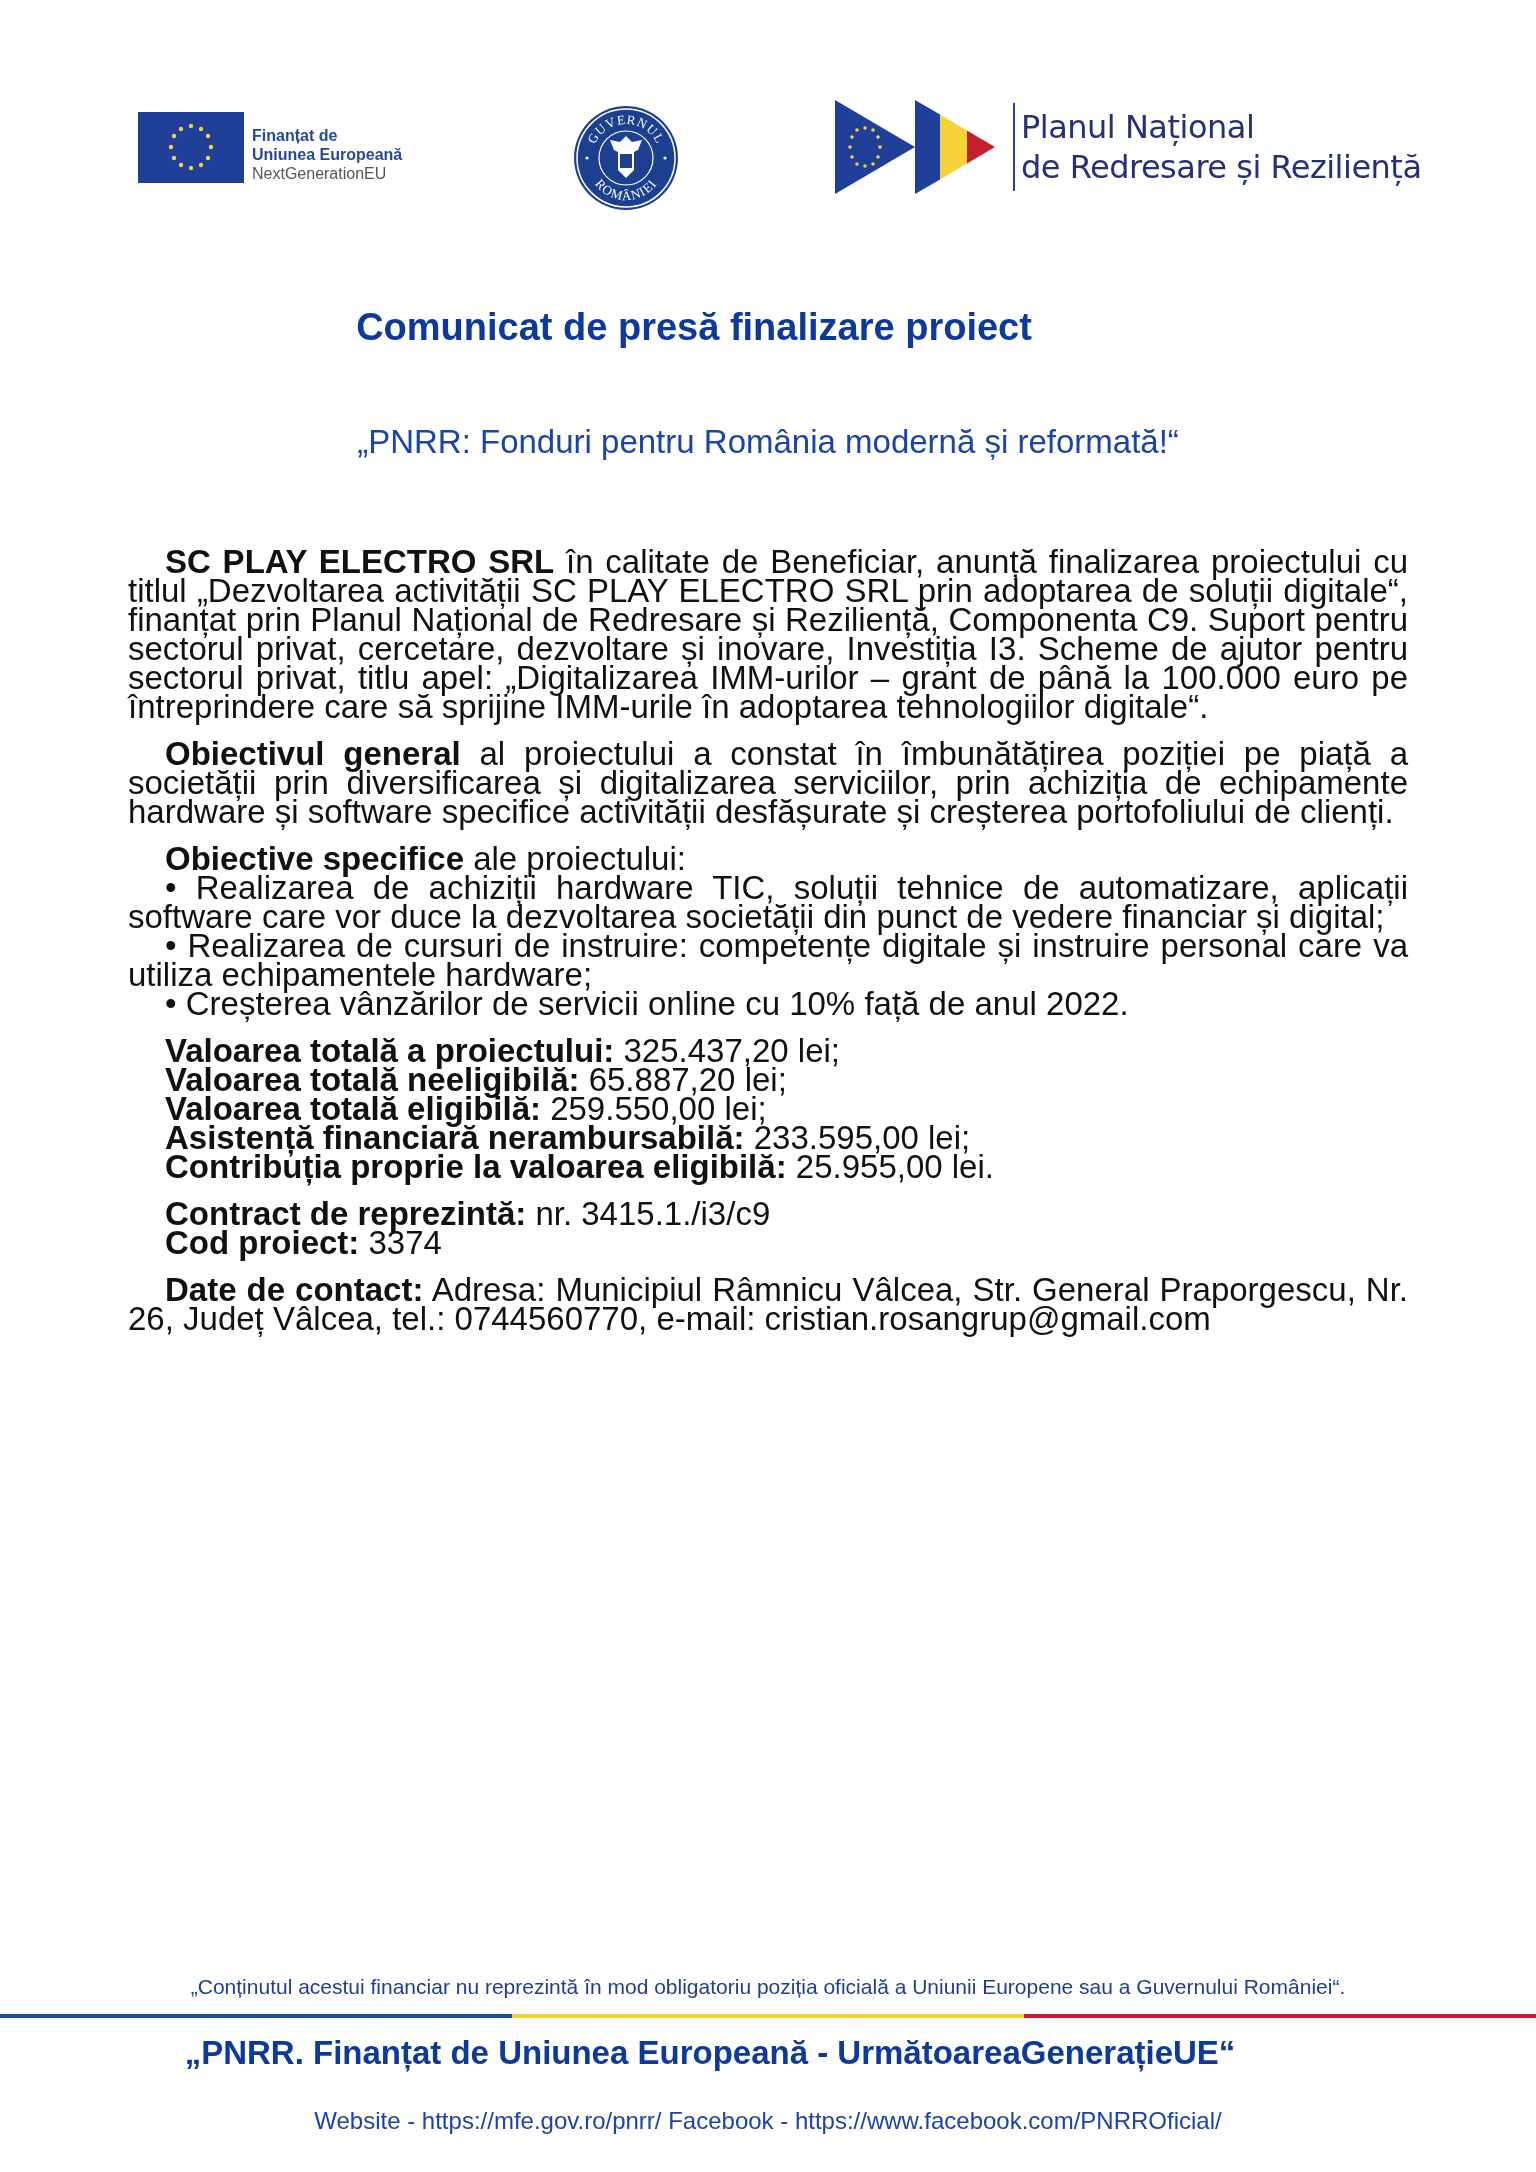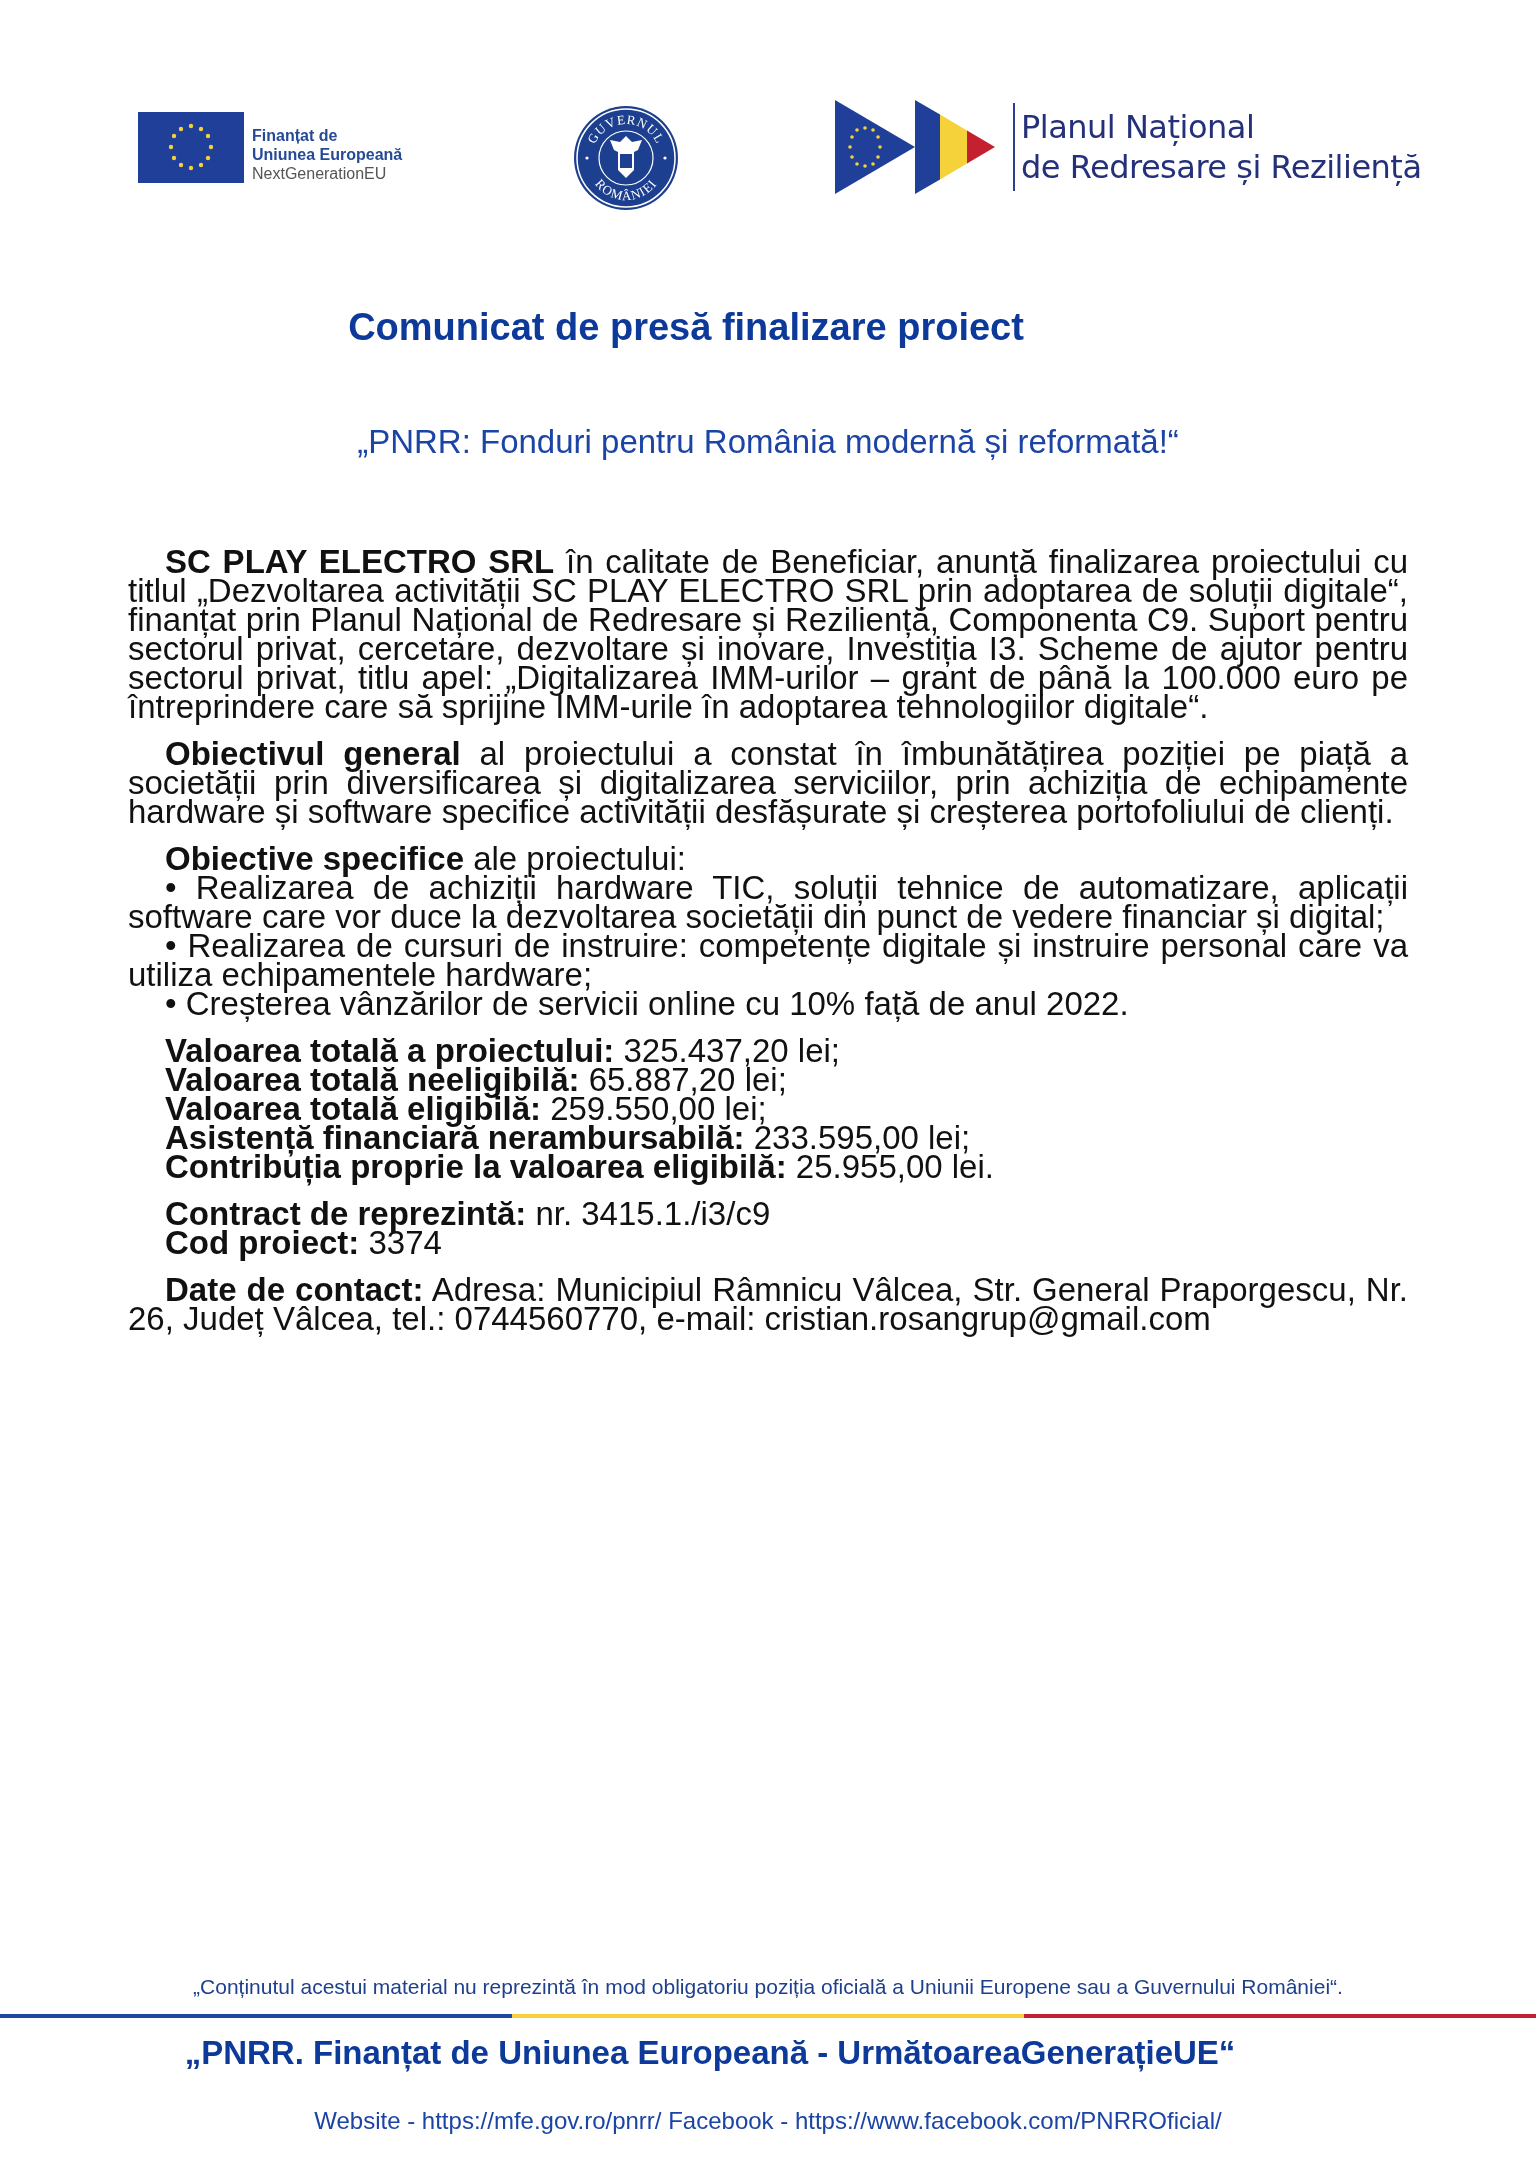--- a/index.html
+++ b/index.html
@@ -15,21 +15,21 @@
   .eu-text .l3 { color: #555555; }
 
   .gov-seal { position: absolute; left: 572px; top: 104px; width: 108px; height: 108px; }
 
   .pnrr-logo { position: absolute; left: 835px; top: 100px; display: flex; align-items: center; }
   .pnrr-arrows { width: 170px; height: 94px; }
   .pnrr-sep { width: 2px; height: 88px; background: #2a3f8f; margin-left: 8px; margin-right: 6px; }
   .pnrr-text { color: #24307a; font-size: 32px; line-height: 40px; font-family: "DejaVu Sans", sans-serif; letter-spacing: -0.5px; }
 
   
-  .title { position: absolute; left: 0; width: 1372px; top: 306px; text-align: center;
+  .title { position: absolute; left: 8px; width: 1372px; top: 306px; text-align: center;
            color: #0d3a9a; font-weight: bold; font-size: 38px; }
   .subtitle { position: absolute; left: 0; width: 1536px; top: 423px; text-align: center;
               color: #1b44a5; font-size: 33px; }
 
   
   .body { position: absolute; left: 128px; width: 1280px; top: 547px; font-size: 33px; line-height: 29px; }
   .p { text-align: justify; margin: 0 0 18px 0; }
   .p.indent { text-indent: 37px; }
   .p b, .line b { font-weight: bold; }
   .line { padding-left: 37px; margin: 0; }
@@ -151,20 +151,20 @@
 
 
   <div class="group">
     <p class="line"><b>Contract de reprezintă:</b><span> nr. 3415.1./i3/c9</span></p>
     <p class="line"><b>Cod proiect:</b><span> 3374</span></p>
   </div>
 
   <p class="p indent"><b>Date de contact:</b><span> Adresa: Municipiul Râmnicu Vâlcea, Str. General Praporgescu, Nr. 26, Județ Vâlcea, tel.: 0744560770, e-mail: cristian.rosangrup@gmail.com</span></p>
 </div>
 
-<div class="disclaimer">„Conținutul acestui material nu reprezintă în mod obligatoriu poziția oficială a Uniunii Europene sau a Guvernului României“.</div>
+<div class="disclaimer">„Conținutul acestui financiar nu reprezintă în mod obligatoriu poziția oficială a Uniunii Europene sau a Guvernului României“.</div>
 <div class="tricolor">
   <div style="background: rgb(30, 74, 158);"></div>
   <div style="background: rgb(245, 210, 58);"></div>
   <div style="background: rgb(196, 32, 47);"></div>
 </div>
 <div class="slogan">„PNRR. Finanțat de Uniunea Europeană - UrmătoareaGenerațieUE“</div>
 <div class="links">Website - https://mfe.gov.ro/pnrr/ Facebook - https://www.facebook.com/PNRROficial/</div>
 
 </body></html>

